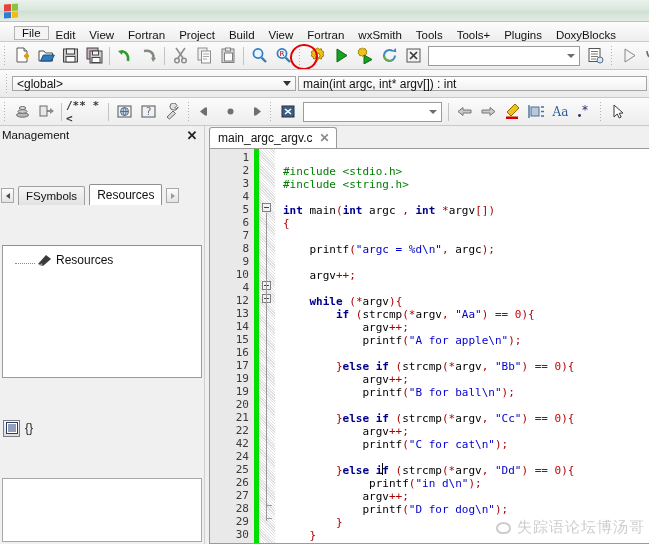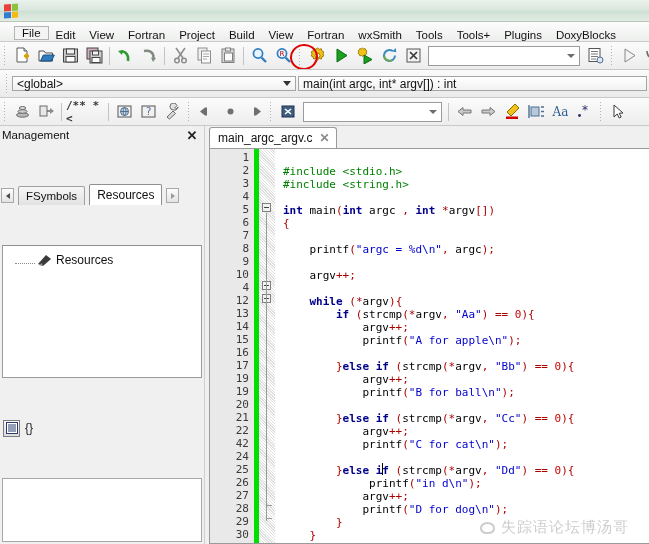--- a/index.html
+++ b/index.html
@@ -350,21 +350,21 @@
     position: absolute;
     border: 2px solid #e00000;
     border-radius: 50%;
     pointer-events: none;
     transform: rotate(-8deg);
   }
 
   
   .watermark {
     position: absolute;
-    right: 20px; bottom: 6px;
+    right: 4px; bottom: 6px;
     font-size: 15px;
     color: rgba(120,120,120,0.38);
     font-family: "DejaVu Sans", sans-serif;
     letter-spacing: 1px;
     white-space: nowrap;
     pointer-events: none;
   }
   .watermark .wm-icon {
     display: inline-block;
     width: 15px; height: 12px;

